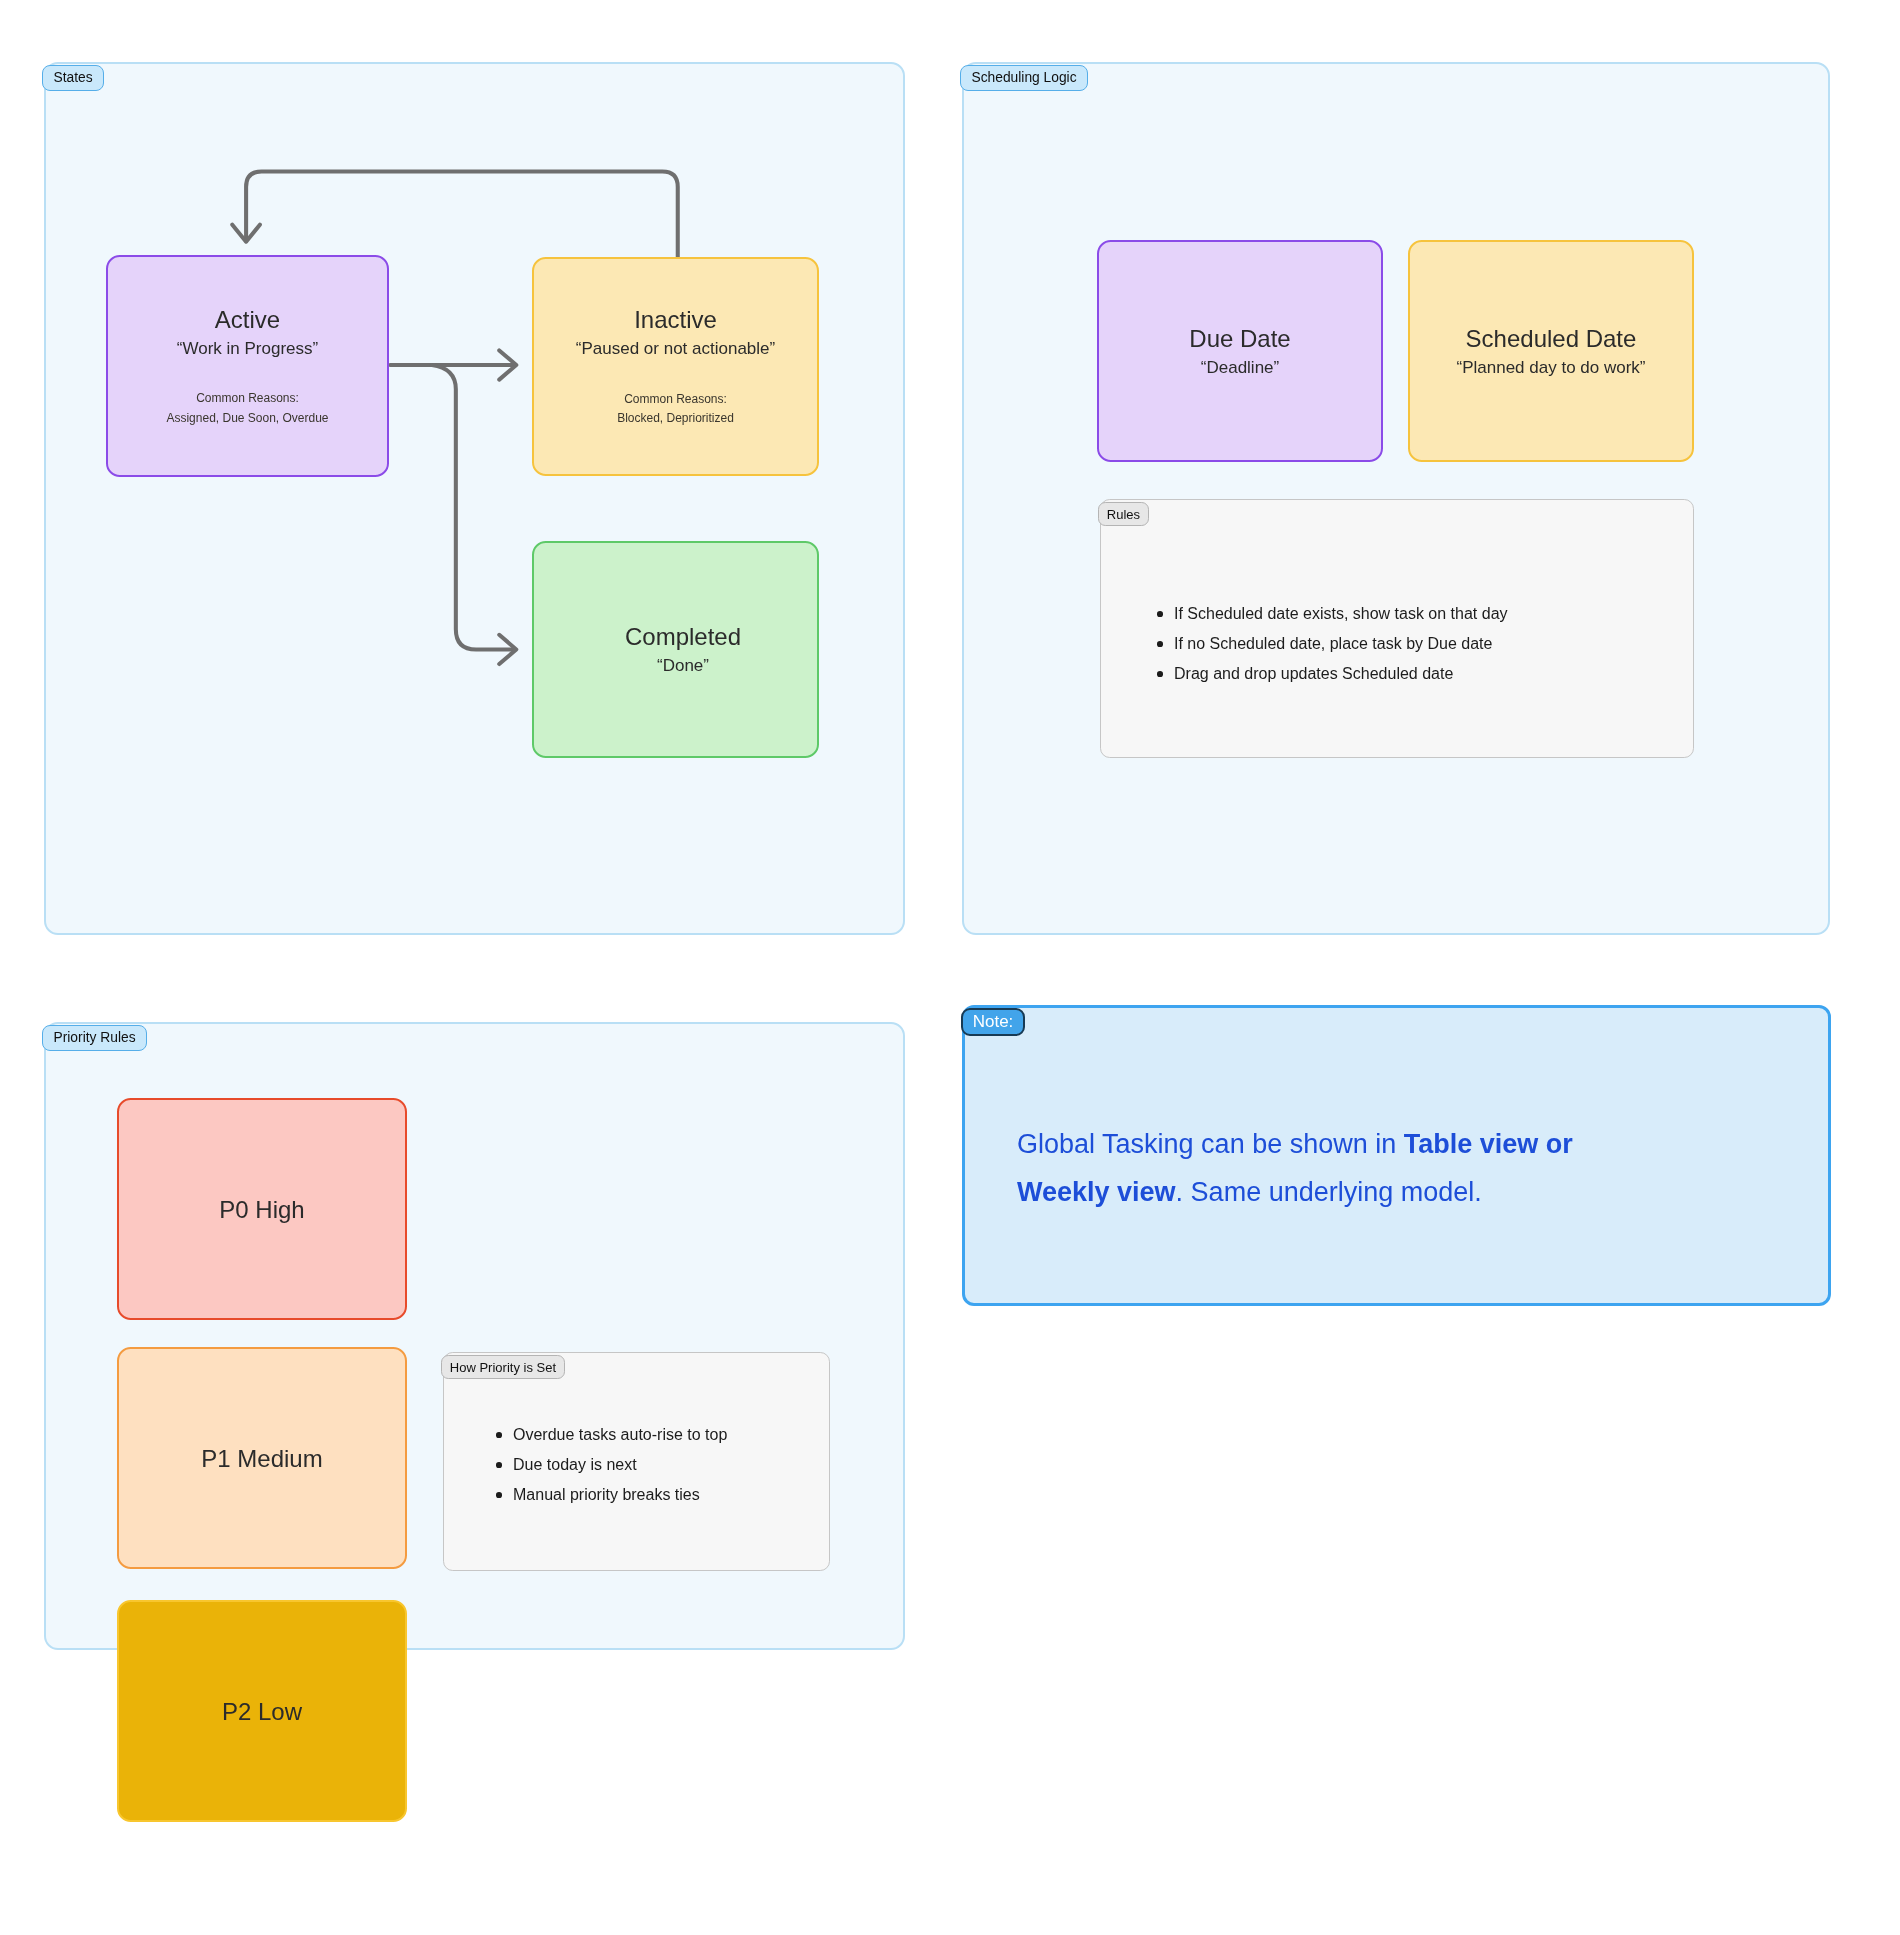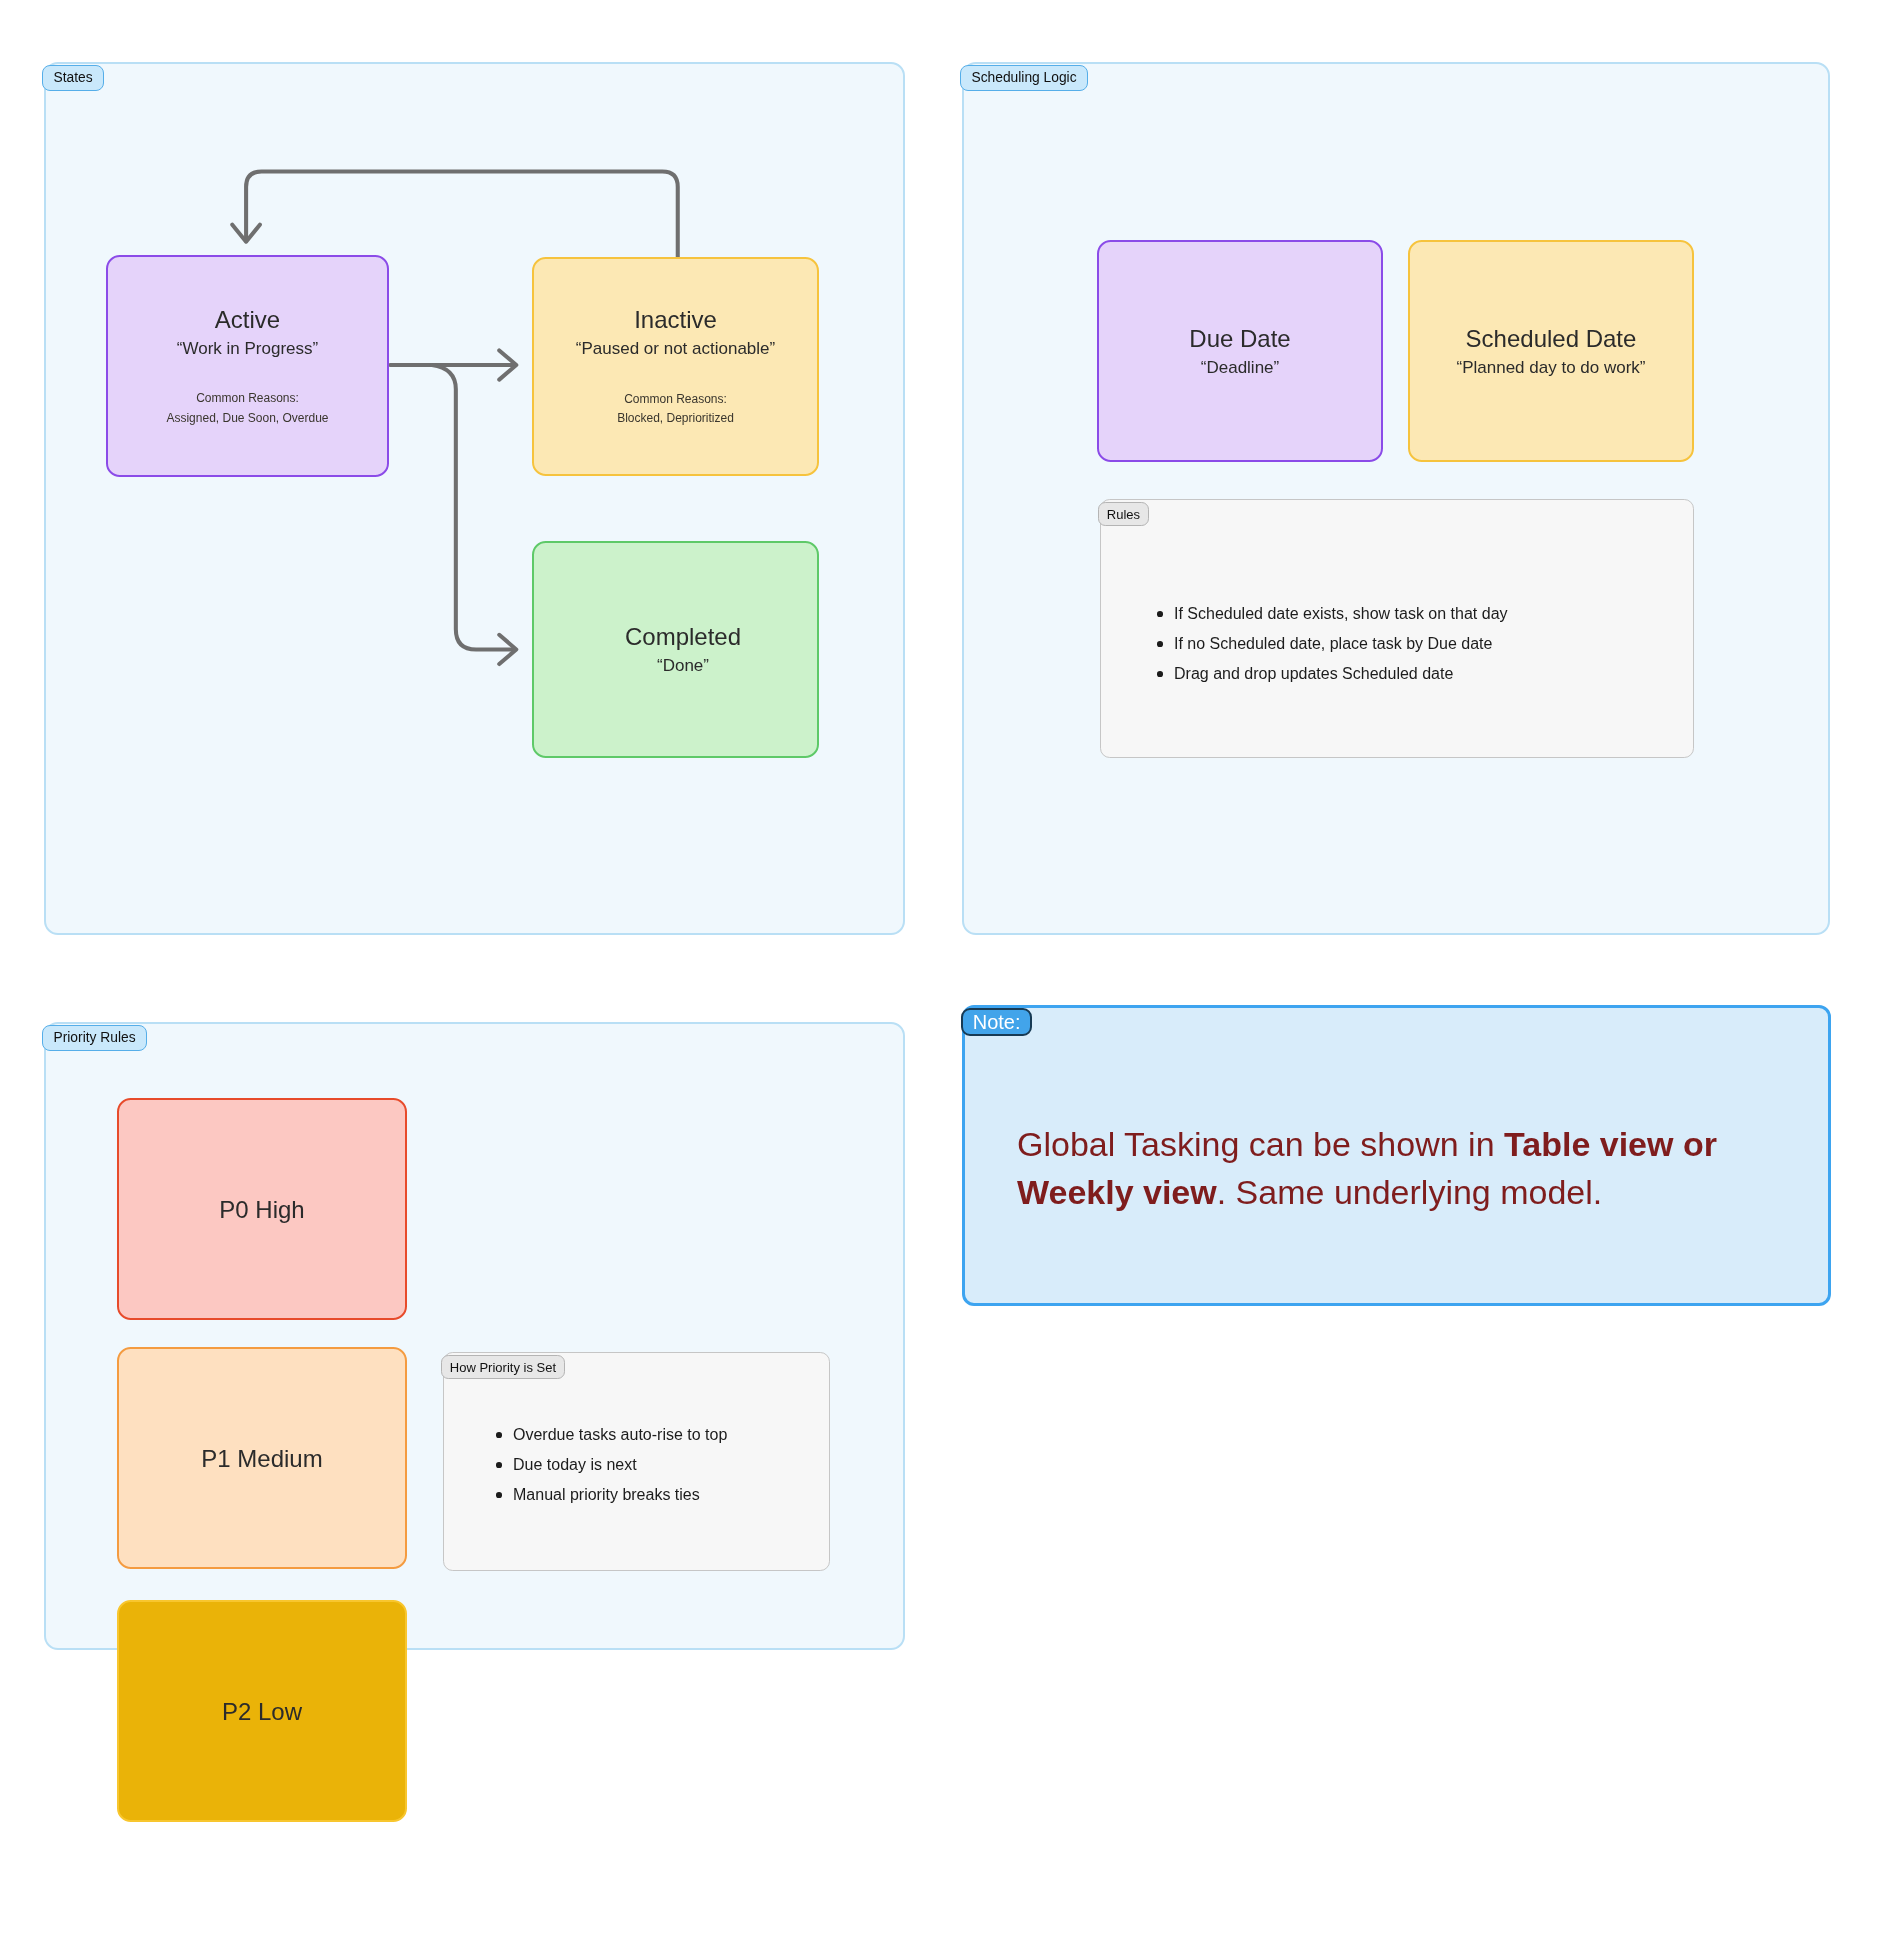--- a/index.html
+++ b/index.html
@@ -29,22 +29,22 @@
     padding:2.4px 8px;font-size:13px;line-height:17px;color:#111;white-space:nowrap;}
   .bullets{margin:0;padding:0;list-style:none;}
   .bullets li{position:relative;font-size:16px;line-height:30px;padding-left:20px;color:#1c1c1c;}
   .bullets li::before{content:"";position:absolute;left:3.2px;top:12px;width:5.7px;height:5.7px;border-radius:50%;background:#1c1c1c;}
 
   .rules-list{padding:99px 16px 0 53px;}
   .how-list{padding:67px 12px 0 49px;}
 
   #note-panel{background:#d8ecfa;border:3.2px solid #3da4f0;border-radius:12px;}
   .note-label{position:absolute;top:0px;left:-4px;background:#42a4ea;border:2px solid #173a54;border-radius:9px;
-    padding:3.2px 9.7px;font-size:20px;line-height:18px;color:#ffffff;white-space:nowrap;}
-  .note-text{padding:112px 30px 0 52px;font-size:34px;line-height:48px;color:#7f1d1d;}
+    padding:3.2px 9.7px;font-size:17px;line-height:18px;color:#ffffff;white-space:nowrap;}
+  .note-text{padding:112px 30px 0 52px;font-size:27px;line-height:48px;color:#1d4ed8;}
   .note-text b{font-weight:700;}
 
   .arrows{position:absolute;left:0;top:0;z-index:1;}
   .arrows path{fill:none;stroke:#6f6f6f;stroke-width:10;stroke-linecap:round;stroke-linejoin:round;}
 </style>
 </head>
 <body>
 
 <div id="page">
 

